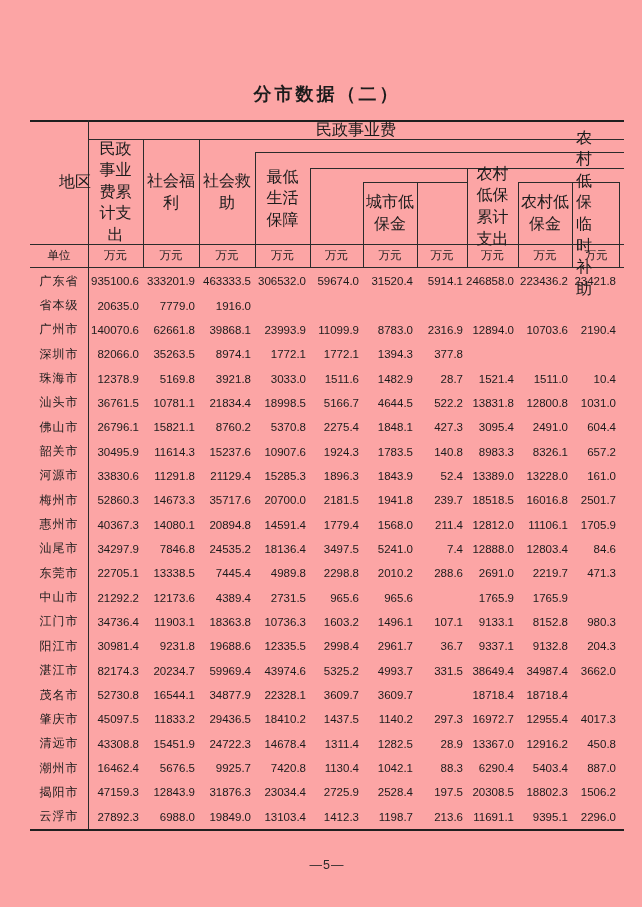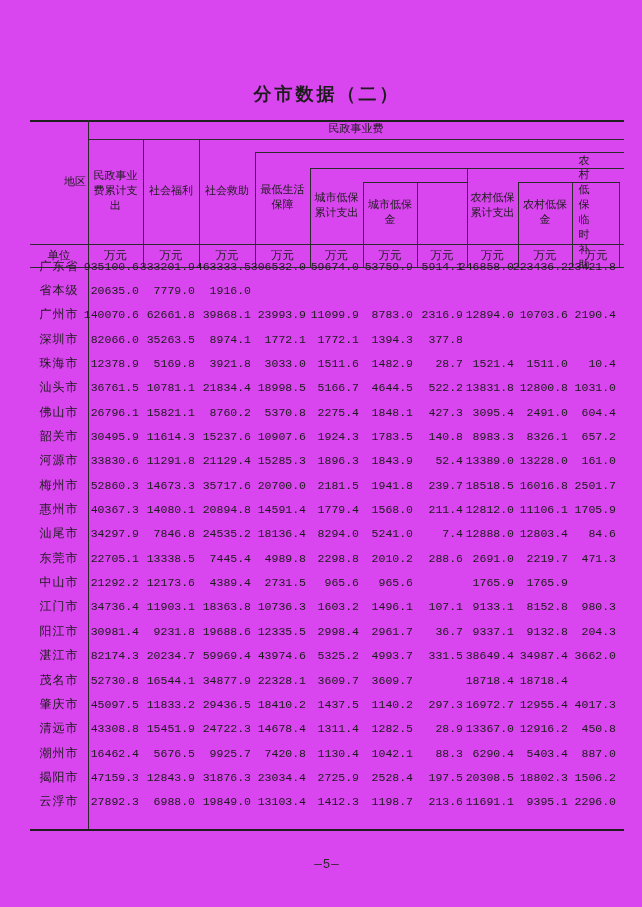--- a/index.html
+++ b/index.html
@@ -1,41 +1,41 @@
 <!DOCTYPE html>
 <html><head>
 <meta charset="utf-8">
 <style>
   html,body{margin:0;padding:0;background:#e8e8e6;}
   .page{
     position:relative;width:642px;height:907px;margin:0 auto;
-    background:#d946ef;color:#1c1c1c;overflow:hidden;
-    font-family:Liberation Mono, monospace;
+    background:#fca5a5;color:#1c1c1c;overflow:hidden;
+    font-family:Liberation Sans, sans-serif;
   }
   .title{
     position:absolute;left:30px;top:82px;width:594px;
     text-align:center;font-size:18px;font-weight:bold;letter-spacing:3px;
   }
   .tbl{position:absolute;left:30px;top:120px;width:594px;height:711px;}
   .hline,.vline{position:absolute;background:#2b2b2b;}
   .hline{height:1px;}
   .vline{width:1px;}
   .thick{height:2px;background:#1f1f1f;}
   .hcell{
     position:absolute;display:flex;align-items:center;justify-content:center;
-    text-align:center;font-size:11px;line-height:1.35;color:#1c1c1c;
+    text-align:center;font-size:16px;line-height:1.35;color:#1c1c1c;
     box-sizing:border-box;
   }
   .unitrow,.trow{
     display:grid;
     grid-template-columns:58px 55px 56px 56px 55px 53px 54px 50px 51px 54px 48px;
   }
   .unitrow{position:absolute;left:0;top:124px;width:590px;height:23px;}
   .unitrow .cell{display:flex;align-items:center;justify-content:center;font-size:11.5px;}
-  .tbody{position:absolute;left:0;top:134px;width:590px;}
+  .tbody{position:absolute;left:0;top:149px;width:590px;}
   .trow{height:24.35px;}
   .cell{box-sizing:border-box;}
   .trow .cell{display:flex;align-items:center;font-size:11.5px;}
   .trow .region{justify-content:center;font-size:12px;letter-spacing:1px;}
   .trow .num{justify-content:flex-end;padding-right:4px;font-variant-numeric:tabular-nums;}
   .footer{
     position:absolute;left:30px;top:858px;width:594px;
     text-align:center;font-size:12.5px;letter-spacing:1px;color:#2a2a2a;
   }
 </style>
@@ -69,21 +69,20 @@
     <div class="vline" style="left:488px;top:62px;height:85px;"></div>
     <div class="vline" style="left:542px;top:62px;height:85px;"></div>
     <div class="vline" style="left:589px;top:62px;height:85px;"></div>
 
     <div class="hcell" style="left:58px;top:0;width:536px;height:19px;">民政事业费</div>
     <div class="hcell" style="left:16px;top:0;width:58px;height:124px;">地区</div>
     <div class="hcell" style="left:58px;top:19px;width:55px;height:105px;padding:12px 4px;">民政事业费累计支出</div>
     <div class="hcell" style="left:113px;top:19px;width:56px;height:105px;padding:0 0;">社会福利</div>
     <div class="hcell" style="left:169px;top:19px;width:56px;height:105px;padding:0 3px;">社会救助</div>
     <div class="hcell" style="left:225px;top:32px;width:55px;height:92px;padding:0 4px;">最低生活保障</div>
-    <div class="hcell" style="left:280px;top:48px;width:53px;height:76px;padding:0 3px;">城市低保累计支出</div>
     <div class="hcell" style="left:333px;top:62px;width:54px;height:62px;padding:6px 3px;">城市低保金</div>
     <div class="hcell" style="left:437px;top:48px;width:51px;height:76px;padding:0 2px;">农村低保累计支出</div>
     <div class="hcell" style="left:488px;top:62px;width:54px;height:62px;padding:0 3px;">农村低保金</div>
     <div class="hcell" style="left:542px;top:62px;width:24px;height:62px;padding:0 3px;text-align:center;">农村低保临时补助</div>
 
     <div class="unitrow">
       <div class="cell">单位</div>
       <div class="cell">万元</div>
       <div class="cell">万元</div>
       <div class="cell">万元</div>
@@ -97,21 +96,21 @@
     </div>
 
     <div class="tbody">
         <div class="trow">
           <div class="cell region">广东省</div>
           <div class="cell num">935100.6</div>
           <div class="cell num">333201.9</div>
           <div class="cell num">463333.5</div>
           <div class="cell num">306532.0</div>
           <div class="cell num">59674.0</div>
-          <div class="cell num">53759.9</div>
+          <div class="cell num">31520.4</div>
           <div class="cell num">5914.1</div>
           <div class="cell num">246858.0</div>
           <div class="cell num">223436.2</div>
           <div class="cell num">23421.8</div>
         </div>
         <div class="trow">
           <div class="cell region">省本级</div>
           <div class="cell num">20635.0</div>
           <div class="cell num">7779.0</div>
           <div class="cell num">1916.0</div>
@@ -239,21 +238,21 @@
           <div class="cell num">12812.0</div>
           <div class="cell num">11106.1</div>
           <div class="cell num">1705.9</div>
         </div>
         <div class="trow">
           <div class="cell region">汕尾市</div>
           <div class="cell num">34297.9</div>
           <div class="cell num">7846.8</div>
           <div class="cell num">24535.2</div>
           <div class="cell num">18136.4</div>
-          <div class="cell num">8294.0</div>
+          <div class="cell num">3497.5</div>
           <div class="cell num">5241.0</div>
           <div class="cell num">7.4</div>
           <div class="cell num">12888.0</div>
           <div class="cell num">12803.4</div>
           <div class="cell num">84.6</div>
         </div>
         <div class="trow">
           <div class="cell region">东莞市</div>
           <div class="cell num">22705.1</div>
           <div class="cell num">13338.5</div>

